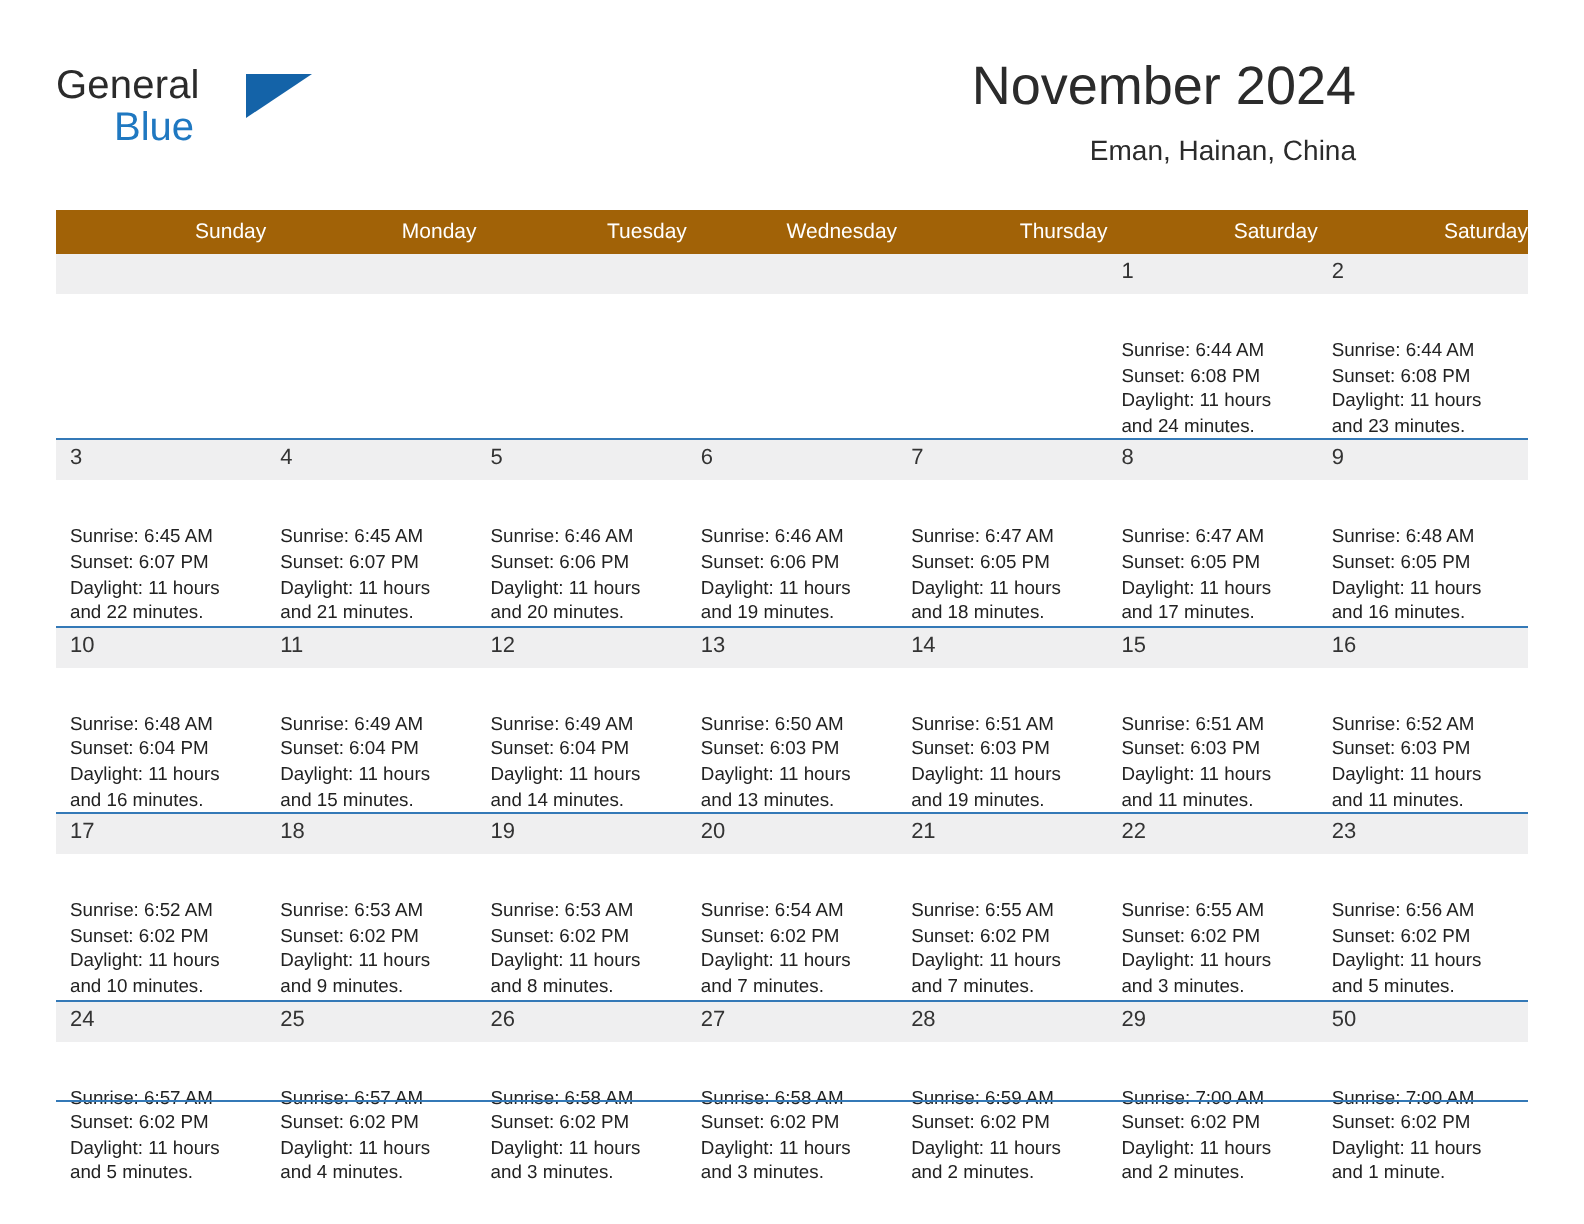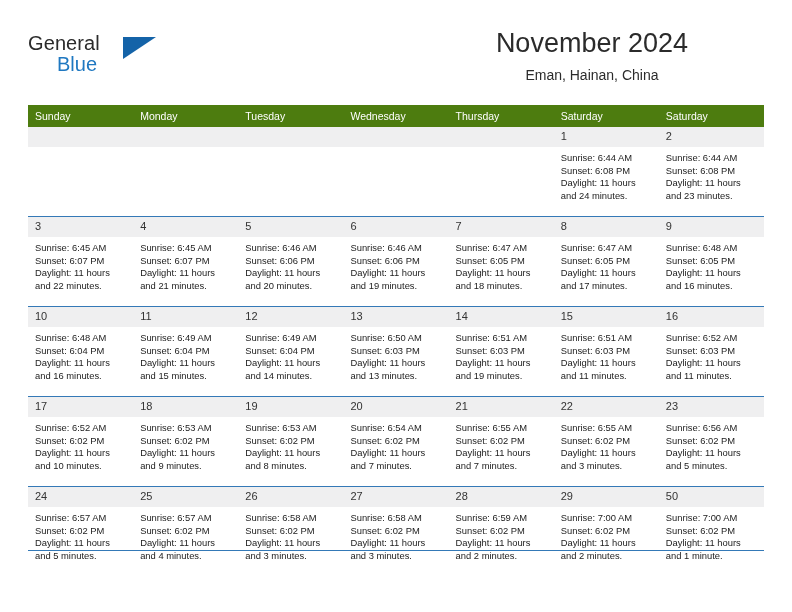--- a/index.html
+++ b/index.html
@@ -58,23 +58,23 @@
     left: 95px;
     top: 5px;
     width: 0;
     height: 0;
     border-left: 33px solid #1463a8;
     border-bottom: 22px solid transparent;
   }
 
   .title-block {
     position: absolute;
-    right: 4px;
+    right: 14px;
     top: 0;
-    text-align: center;
+    text-align: right;
   }
   .cal-title {
     font-size: 27px;
     color: #2b2b2b;
     line-height: 34px;
     white-space: nowrap;
     font-weight: normal;
     margin: 0;
   }
   .cal-subtitle {
@@ -88,25 +88,25 @@
   
   .calendar {
     position: absolute;
     left: 28px;
     top: 105px;
     width: 736px;
     border-collapse: collapse;
     table-layout: fixed;
   }
   .calendar th {
-    background: #4d7c0f;
+    background: #a16207;
     color: #ffffff;
     font-size: 10.5px;
     font-weight: normal;
-    text-align: left;
+    text-align: right;
     padding: 5px 0 5px 7px;
     height: 12px;
     border: none;
   }
   .calendar td {
     vertical-align: top;
     padding: 0;
     border-top: 1px solid #3479b7;
     height: 89px;
     background: #ffffff;
@@ -120,21 +120,21 @@
     font-size: 11px;
     color: #333333;
     padding: 3px 0 4px 7px;
     line-height: 13px;
     height: 13px;
   }
   .daynum.empty {
     color: transparent;
   }
   .info {
-    padding: 5px 5px 0 7px;
+    padding: 22px 5px 0 7px;
     font-size: 9.4px;
     line-height: 12.6px;
     color: #222222;
   }
   .info div {
     white-space: nowrap;
   }
   .bottom-rule {
     position: absolute;
     left: 28px;

